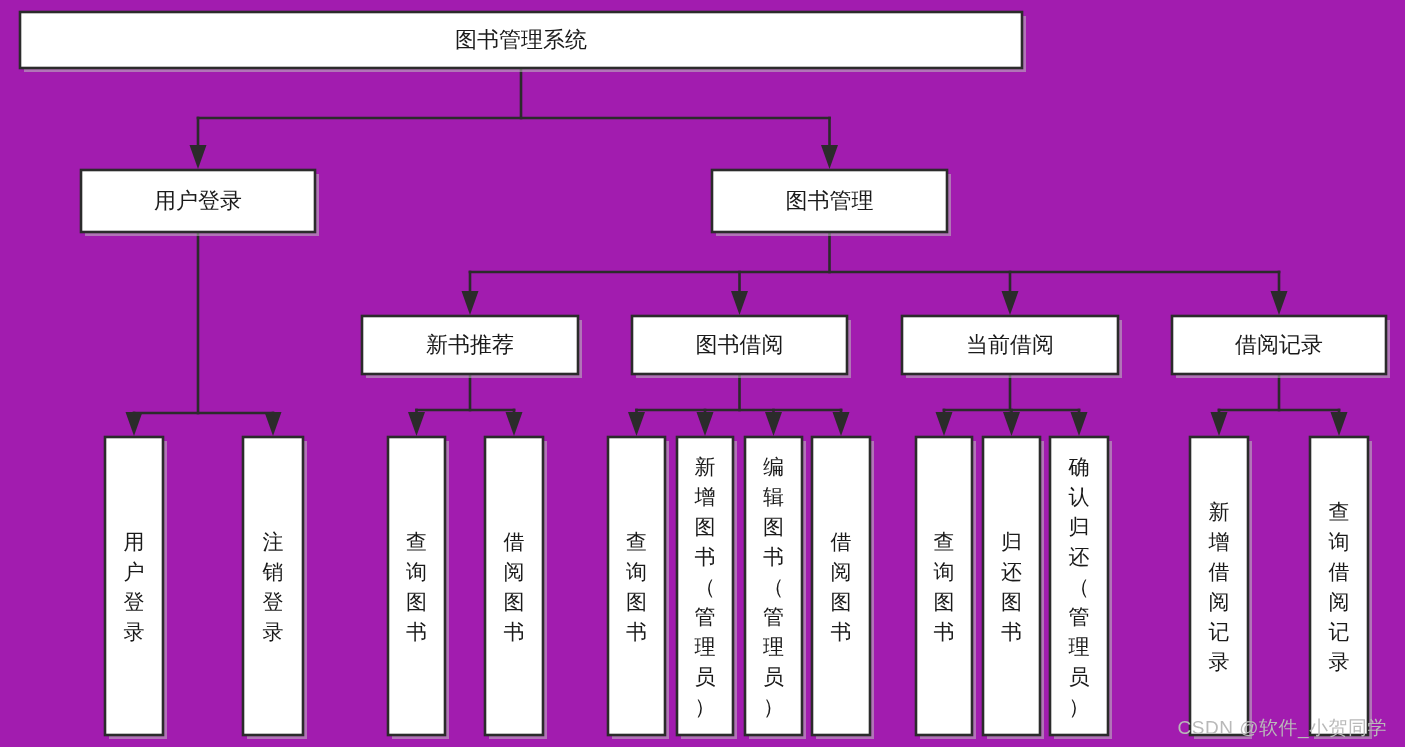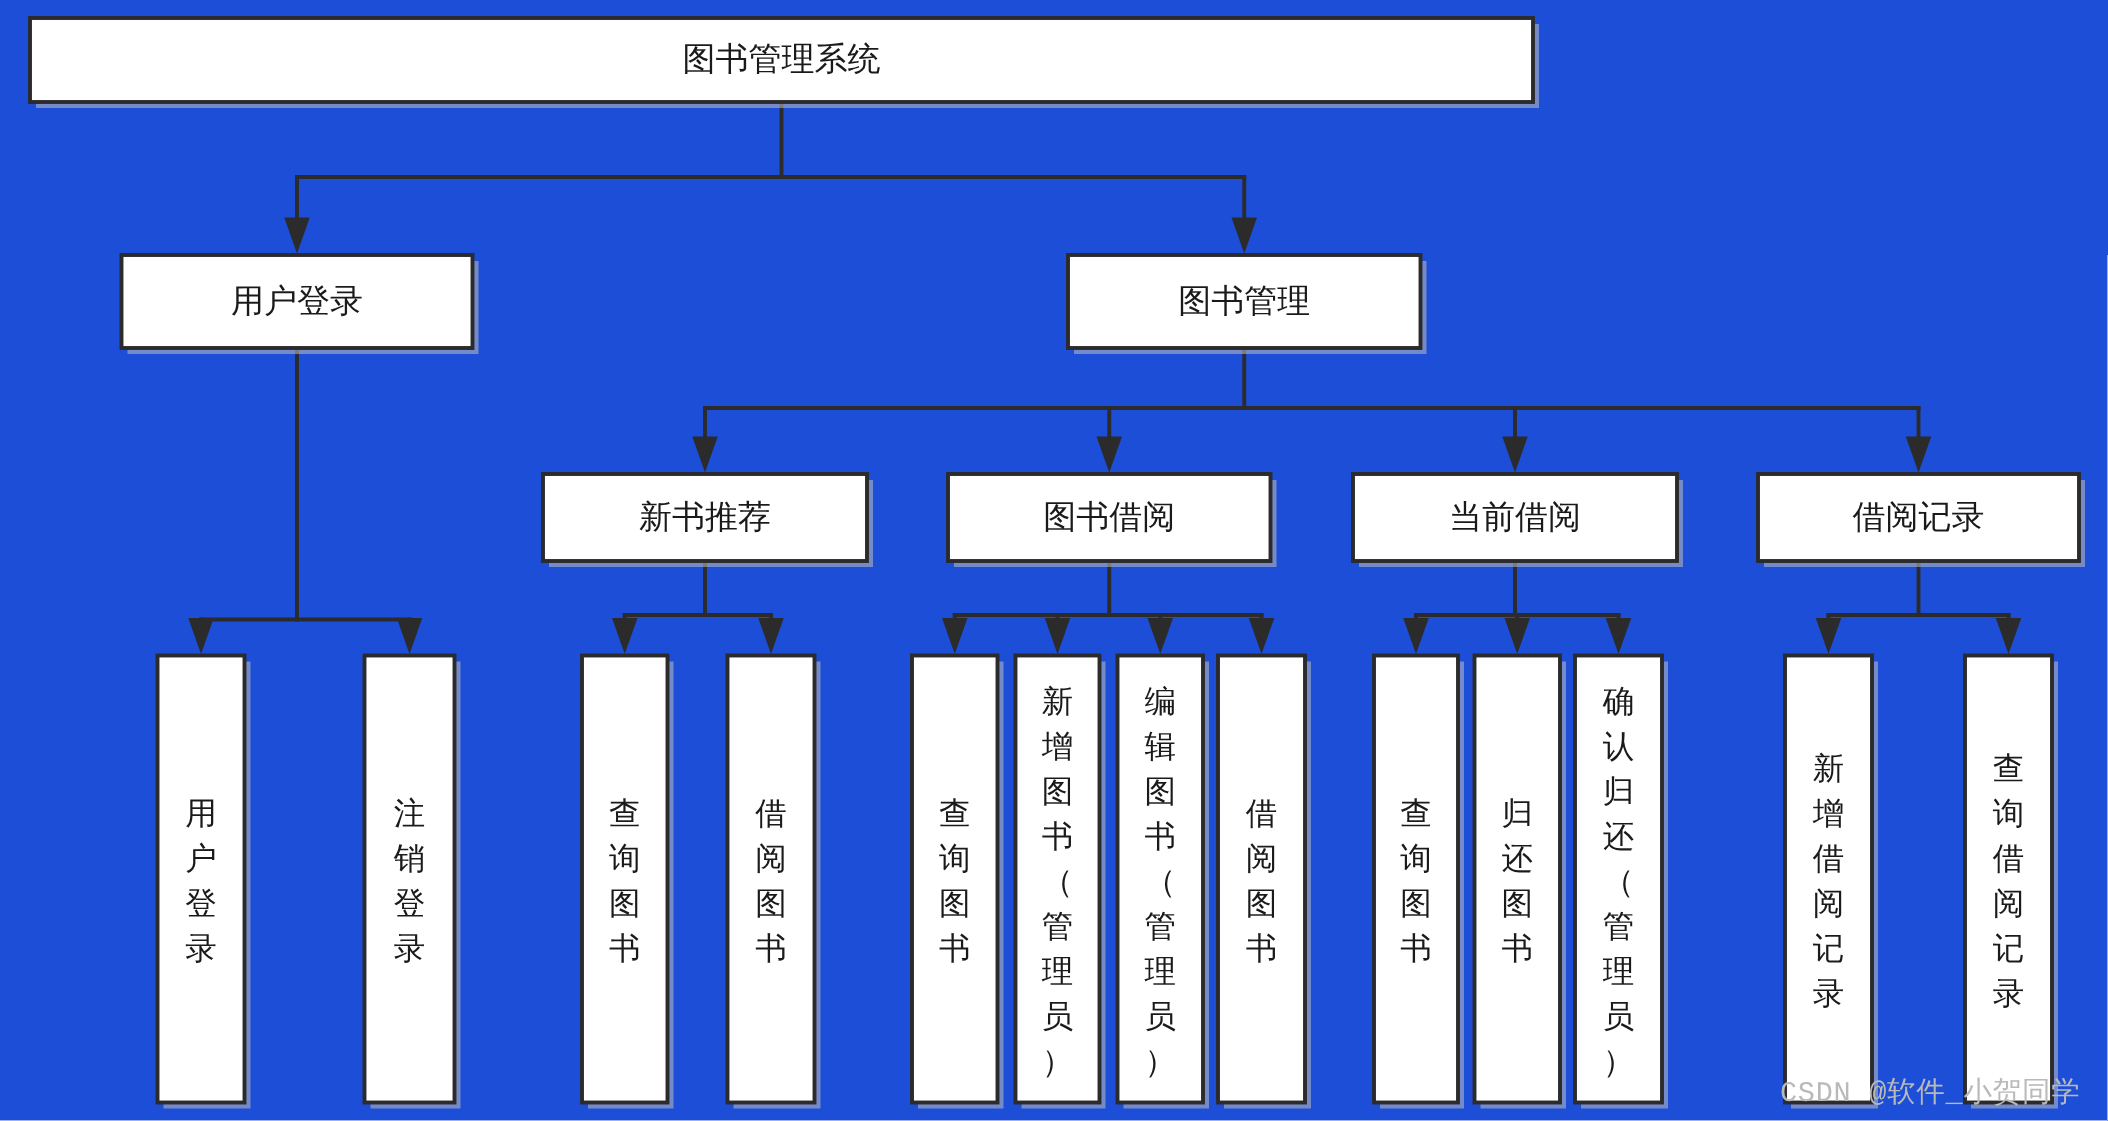--- a/index.html
+++ b/index.html
@@ -7,21 +7,21 @@
     padding: 0;
     background: #ffffff;
   }
   body {
     font-family: "Liberation Sans", "DejaVu Sans", sans-serif;
   }
   #diagram-root {
     position: relative;
     width: 1405px;
     height: 747px;
-    background: #1d4ed8;
+    background: #a21caf;
     overflow: hidden;
   }
   svg#tree-svg {
     position: absolute;
     left: 0;
     top: 0;
     width: 1405px;
     height: 747px;
     display: block;
   }
@@ -53,21 +53,21 @@
   .node-label-v {
     font-family: "Liberation Sans", "DejaVu Sans", sans-serif;
     font-size: 21px;
     fill: #1a1a1a;
     text-anchor: middle;
   }
   .watermark {
     position: absolute;
     right: 18px;
     bottom: 6px;
-    font-family: Liberation Mono, monospace;
+    font-family: Liberation Sans, sans-serif;
     font-size: 19px;
     color: #b9b9b9;
     white-space: nowrap;
     letter-spacing: 0.5px;
     user-select: none;
   }
 </style>
 </head>
 <body>
 

